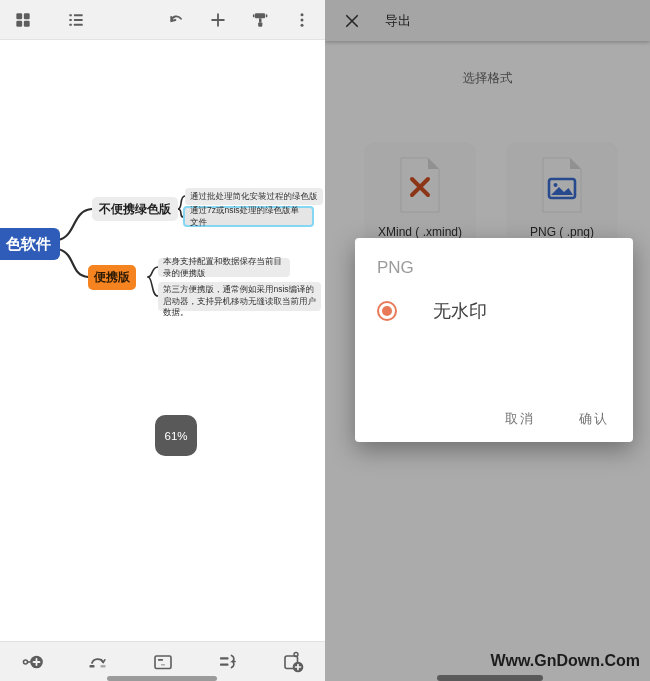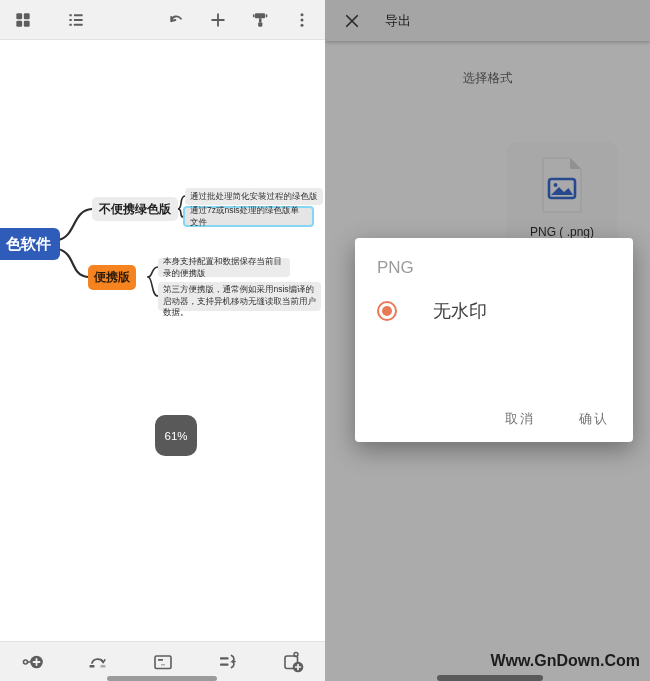--- a/index.html
+++ b/index.html
@@ -311,20 +311,30 @@
           <svg width="18" height="18" viewBox="0 0 24 24" stroke="#3c3c3c" stroke-width="2.2" stroke-linecap="round">
             <path d="M5 5 L19 19 M19 5 L5 19"></path>
           </svg>
         </span>
       </button>
       <span class="export-title">导出</span>
     </div>
 
     <div class="section-title">选择格式</div>
 
+    <div class="format-card card-xmind">
+      <span class="file-ic">
+        <svg width="44" height="60" viewBox="0 0 44 60">
+          <path d="M3 3 H30 L41 14 V57 H3 Z" fill="#fdfdfd" stroke="#e3e3e3" stroke-width="1"></path>
+          <path d="M30 3 L41 14 H30 Z" fill="#d8d8d8"></path>
+          <path d="M14 24 L30 40 M30 24 L14 40" stroke="#d14f23" stroke-width="4" stroke-linecap="round" fill="none"></path>
+        </svg>
+      </span>
+      <span class="format-label">XMind ( .xmind)</span>
+    </div>
 
     <div class="format-card card-png">
       <span class="file-ic">
         <svg width="44" height="60" viewBox="0 0 44 60">
           <path d="M3 3 H30 L41 14 V57 H3 Z" fill="#fdfdfd" stroke="#e3e3e3" stroke-width="1"></path>
           <path d="M30 3 L41 14 H30 Z" fill="#d8d8d8"></path>
           <rect x="9" y="24" width="26" height="19" rx="2.5" fill="none" stroke="#3b6fd4" stroke-width="2.6"></rect>
           <circle cx="15.5" cy="30" r="2" fill="#3b6fd4"></circle>
           <path d="M11 40 L19 32 L24 37 L28.5 33 L33 40 Z" fill="#3b6fd4"></path>
         </svg>

